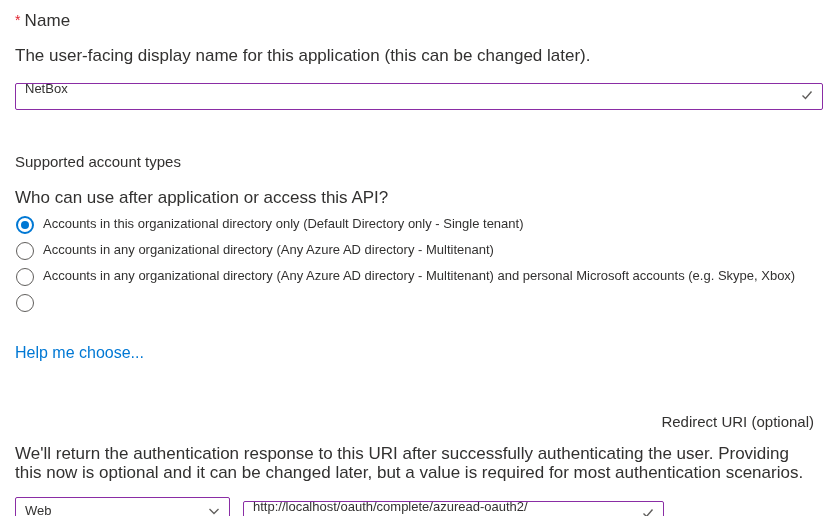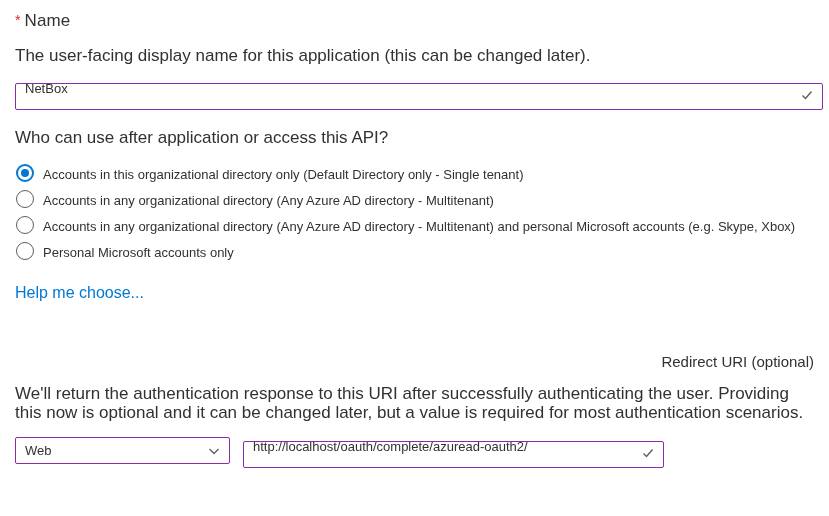--- a/index.html
+++ b/index.html
@@ -44,21 +44,21 @@
     width: 14px; height: 14px;
     display: flex; align-items: center; justify-content: center;
     color: #605e5c;
     pointer-events: none;
   }
   .name-field-wrap { width: 808px; margin-top: 14px; }
 
   
   .radio-group { margin-top: 9px; }
   .radio-row {
-    display: flex; align-items: flex-end;
+    display: flex; align-items: flex-start;
     height: 26px; cursor: pointer;
   }
   .radio-circle {
     width: 18px; height: 18px;
     border: 1px solid #605e5c;
     border-radius: 50%;
     background: #fff;
     margin-left: 1px;
     flex: 0 0 auto;
     position: relative;
@@ -126,39 +126,39 @@
   <div class="field-wrap name-field-wrap">
     <input class="text-field" type="text" value="NetBox" style="">
     <span class="field-icon">
       <svg width="14" height="14" viewBox="0 0 14 14">
           <path d="M2.5 7.5 L5.5 10.5 L11.5 3.5" fill="none" stroke="#605e5c" stroke-width="1.4"></path>
         </svg>
     </span>
   </div>
 
   
+  <div class="section-title sec2">Supported account types</div>
 
   <div class="desc question">Who can use after application or access this API?</div>
 
   <div class="radio-group">
     <div class="radio-row checked">
       <span class="radio-circle"></span>
       <span class="radio-label">Accounts in this organizational directory only (Default Directory only - Single tenant)</span>
     </div>
     <div class="radio-row">
       <span class="radio-circle"></span>
       <span class="radio-label">Accounts in any organizational directory (Any Azure AD directory - Multitenant)</span>
     </div>
     <div class="radio-row">
       <span class="radio-circle"></span>
       <span class="radio-label">Accounts in any organizational directory (Any Azure AD directory - Multitenant) and personal Microsoft accounts (e.g. Skype, Xbox)</span>
     </div>
     <div class="radio-row">
       <span class="radio-circle"></span>
-      <span class="radio-label">Personal Microsoft accounts only</span>
     </div>
   </div>
 
   <a class="help-link" href="#">Help me choose...</a>
 
   
   <div class="section-title sec3">Redirect URI (optional)</div>
 
   <div class="desc redirect-desc">We'll return the authentication response to this URI after successfully authenticating the user. Providing this now is optional and it can be changed later, but a value is required for most authentication scenarios.</div>
 

